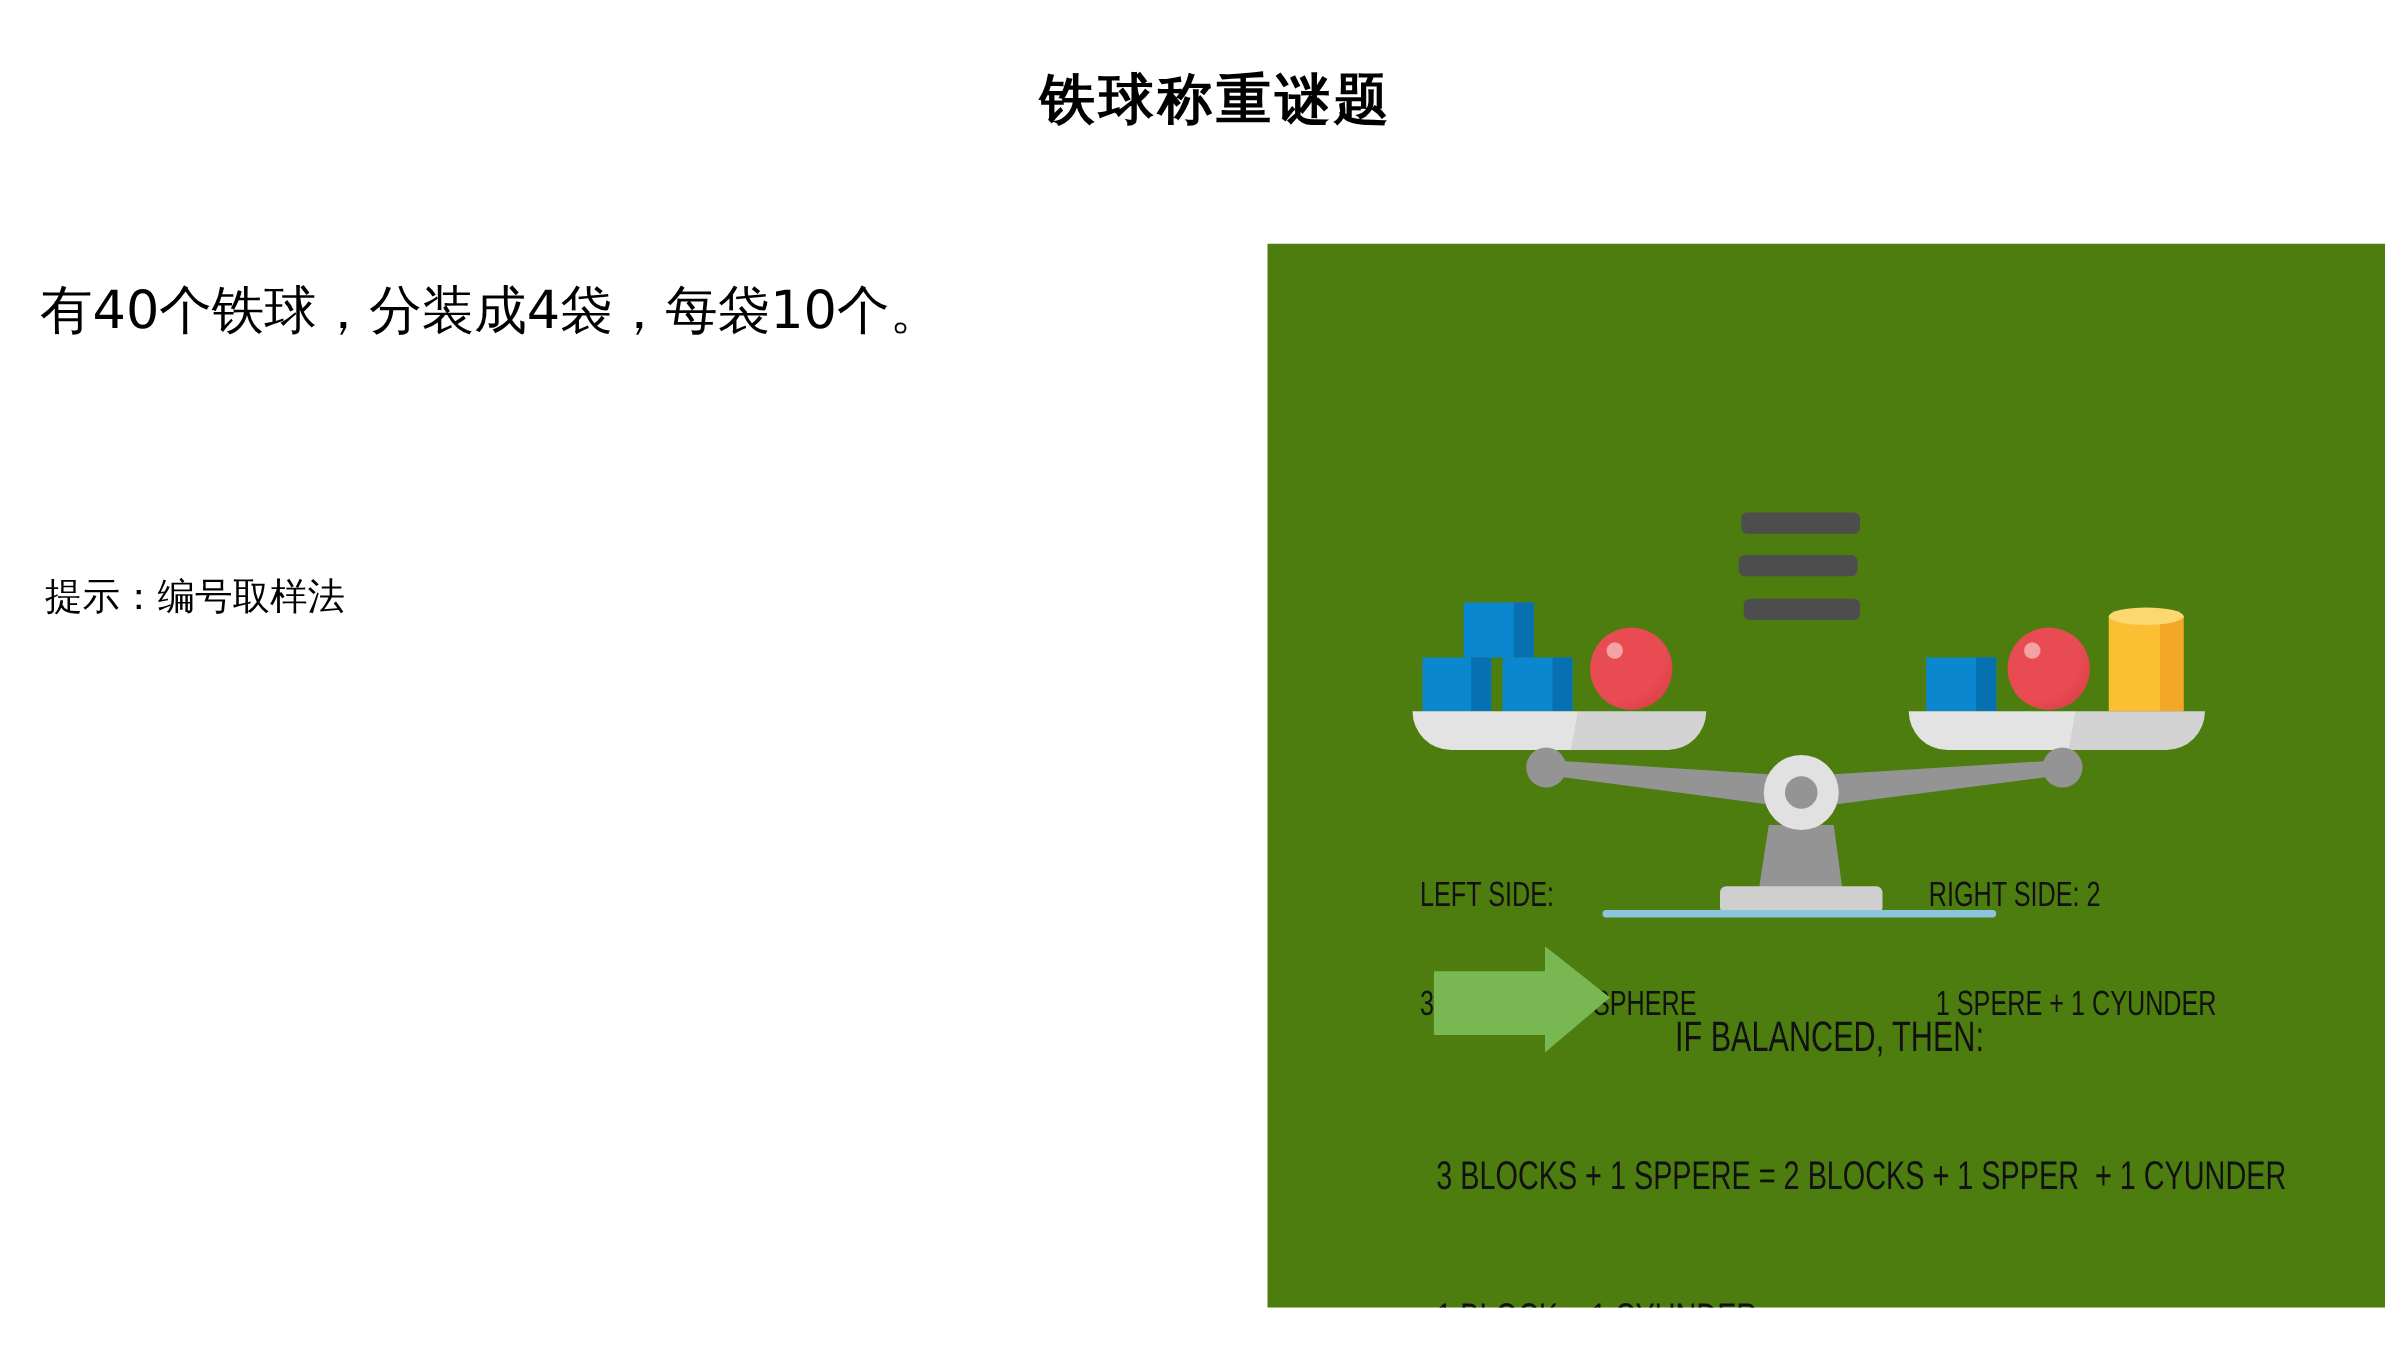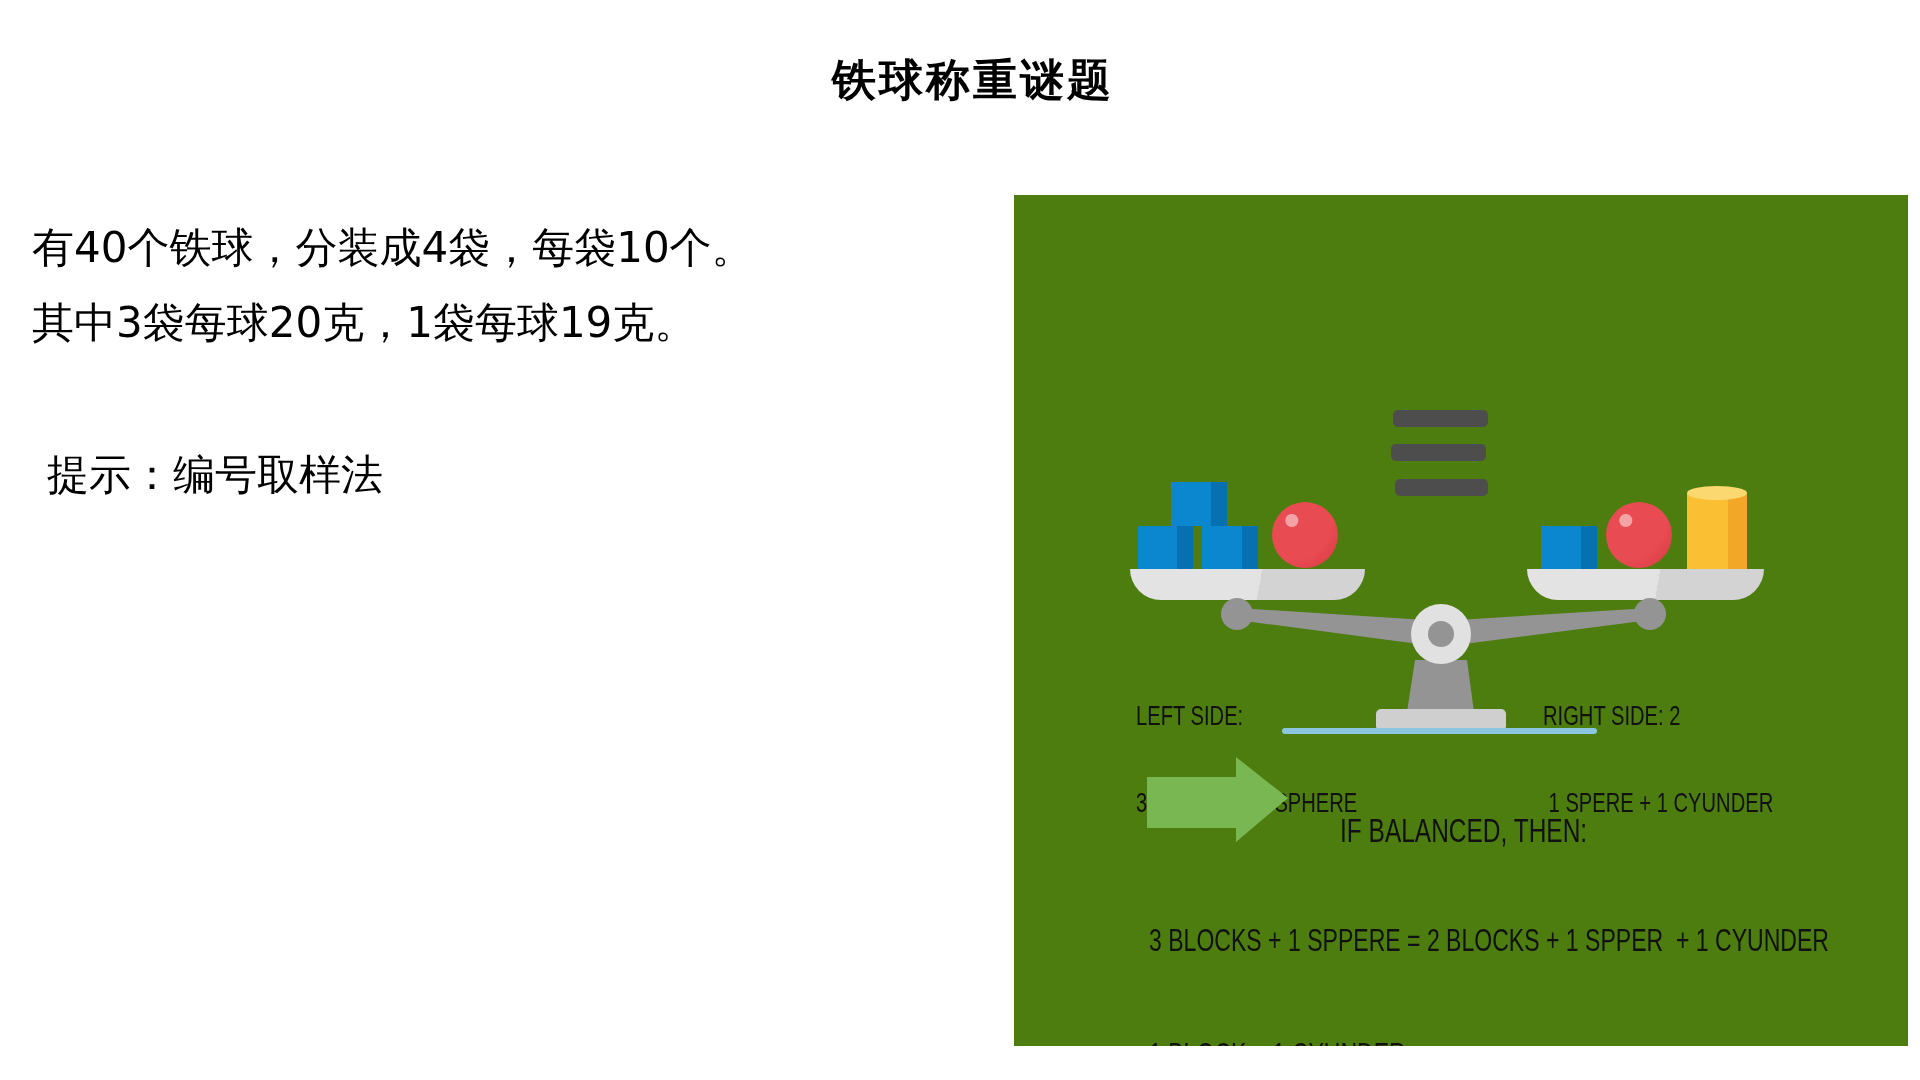--- a/index.html
+++ b/index.html
@@ -10,22 +10,22 @@
   .title {
     position:absolute; left:0; top:52px; width:1946px; text-align:center;
     font-size:44px; font-weight:bold; letter-spacing:3px; line-height:56px;
   }
   .problem { position:absolute; left:32px; top:190px;margin-top:32px; }
   .problem .line {
     font-size:42px; line-height:52px; height:75px; white-space:nowrap;
     font-family: "DejaVu Sans", sans-serif;
   }
   .hint {
-    position:absolute; left:47px; top:452px; font-size:42px; line-height:52px;
-    font-family: Liberation Mono, monospace; white-space:nowrap;
+    position:absolute; left:36px; top:452px; font-size:30px; line-height:52px;
+    font-family: Liberation Sans, sans-serif; white-space:nowrap;
   }
   .panel {
     position:absolute; left:1014px; top:195px; width:894px; height:851px;
     background:#4d7c0f; overflow:hidden;
   }
   .abs { position:absolute; }
   .eqbar { position:absolute; background:#4d4d4d; border-radius:5px; height:17px; }
   .block { position:absolute; background:#0a87cf; }
   .block .shade { position:absolute; right:0; top:0; bottom:0; width:16px; background:#0670b0; }
   .sphere {
@@ -42,21 +42,20 @@
     transform-origin:left top; transform:scaleX(0.72); white-space:pre; line-height:29px;
   }
 </style>
 </head>
 <body>
 
 <div class="title">铁球称重谜题</div>
 
 <div class="problem">
   <div class="line">有40个铁球，分装成4袋，每袋10个。</div>
-  <div class="line">其中3袋每球20克，1袋每球19克。</div>
 </div>
 
 <div class="hint">提示：编号取样法</div>
 
 <div class="panel">
 
   <div>
     <div class="eqbar" style="left:379px; top:215px; width:95px;"></div>
     <div class="eqbar" style="left:377px; top:249px; width:95px;"></div>
     <div class="eqbar" style="left:381px; top:284px; width:93px;"></div>

